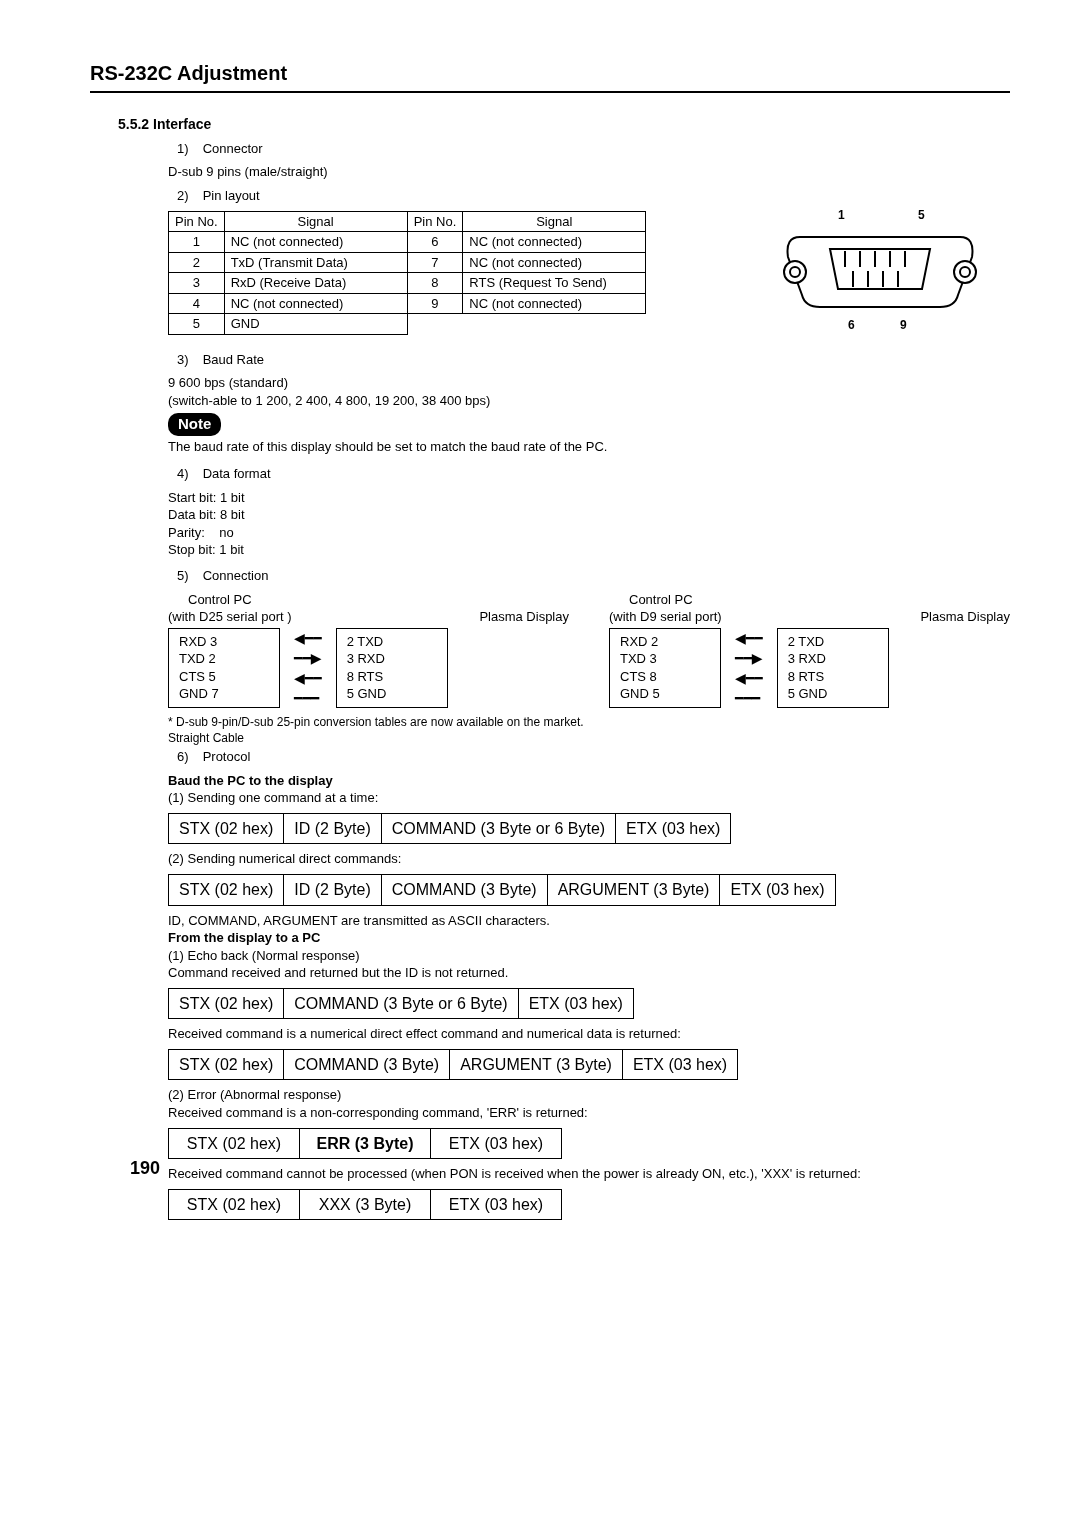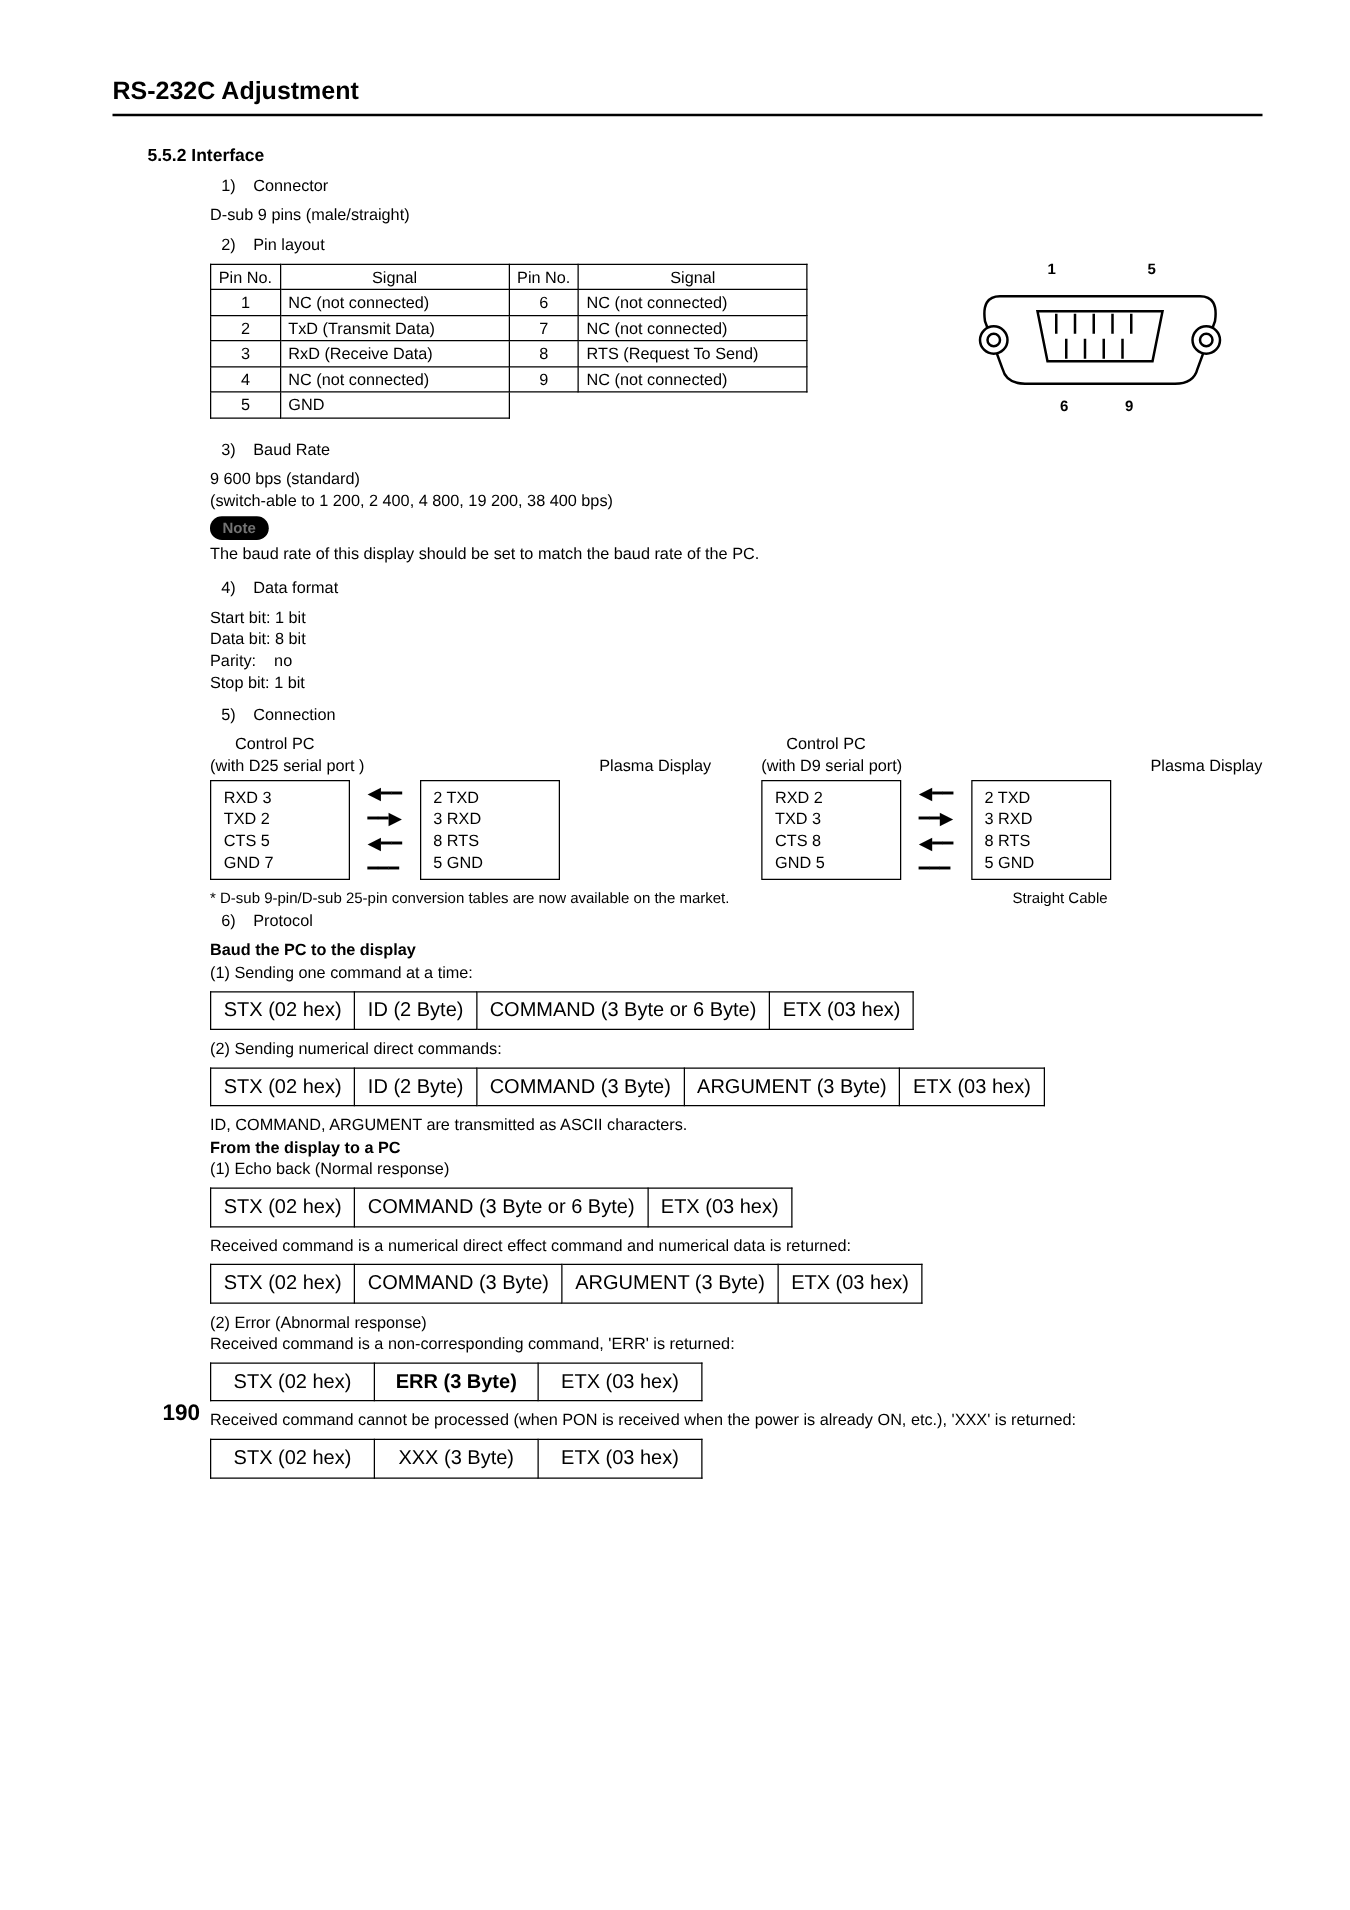--- a/index.html
+++ b/index.html
@@ -46,25 +46,25 @@
     font-size: 13px;
   }
   table.pins th, table.pins td {
     border: 1px solid #000;
     padding: 1px 6px;
   }
   table.pins th { font-weight: normal; text-align: center; }
   .note-badge {
     display: inline-block;
     background: #000;
-    color: #737373;
+    color: #ffffff;
     border-radius: 10px;
     padding: 1px 10px;
     font-weight: bold;
-    font-size: 12px;
+    font-size: 15px;
     margin: 4px 0 2px 78px;
   }
   .conn-row {
     display: flex;
     margin-left: 78px;
     gap: 40px;
     margin-top: 6px;
   }
   .conn-col { flex:1; }
   .conn-label-row { display:flex; justify-content:space-between; font-size:13px; margin-bottom:2px; }
@@ -270,21 +270,21 @@
       <div class="conn-box">
         <div>2 TXD</div>
         <div>3 RXD</div>
         <div>8 RTS</div>
         <div>5 GND</div>
       </div>
     </div>
   </div>
 </div>
 
-<div style="display:flex; margin-left:78px; margin-top:6px; align-items:flex-start;">
+<div style="display:flex; margin-left:78px; margin-top:6px; align-items:flex-start;flex-direction:column;">
   <div class="small" style="flex:1;">*  D-sub 9-pin/D-sub 25-pin conversion tables are now  available on the market.</div>
   <div class="small" style="width:200px; text-align:left;">Straight Cable</div>
 </div>
 
 
 <div class="item" style="margin-top:2px;">
   <span class="num">6)</span>
   <span>Protocol</span>
 </div>
 <div class="sub bold">Baud the PC to the display</div>
@@ -309,20 +309,21 @@
   <td>COMMAND (3 Byte)</td>
   <td>ARGUMENT (3 Byte)</td>
   <td>ETX (03 hex)</td>
 </tr>
       </tbody>
     </table>
 <div class="sub">ID, COMMAND, ARGUMENT are transmitted as ASCII characters.</div>
 
 <div class="sub bold">From the display to a PC</div>
 <div class="sub">(1) Echo back (Normal response)</div>
+<div class="sub">Command received and returned but the ID is not returned.</div>
 <table class="proto-table">
       <tbody>
         <tr>
   <td>STX (02 hex)</td>
   <td>COMMAND (3 Byte or 6 Byte)</td>
   <td>ETX (03 hex)</td>
 </tr>
       </tbody>
     </table>
 

